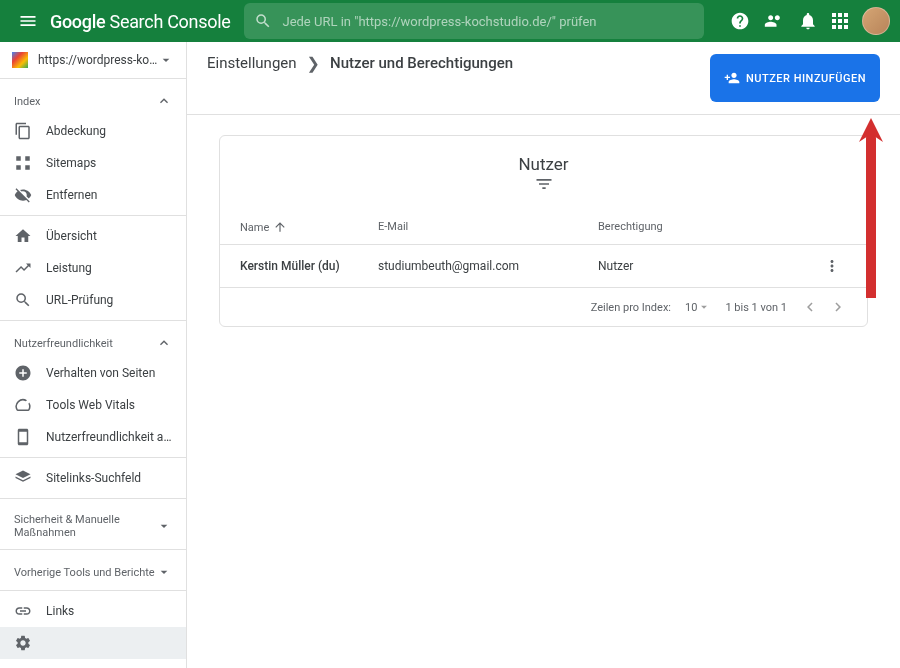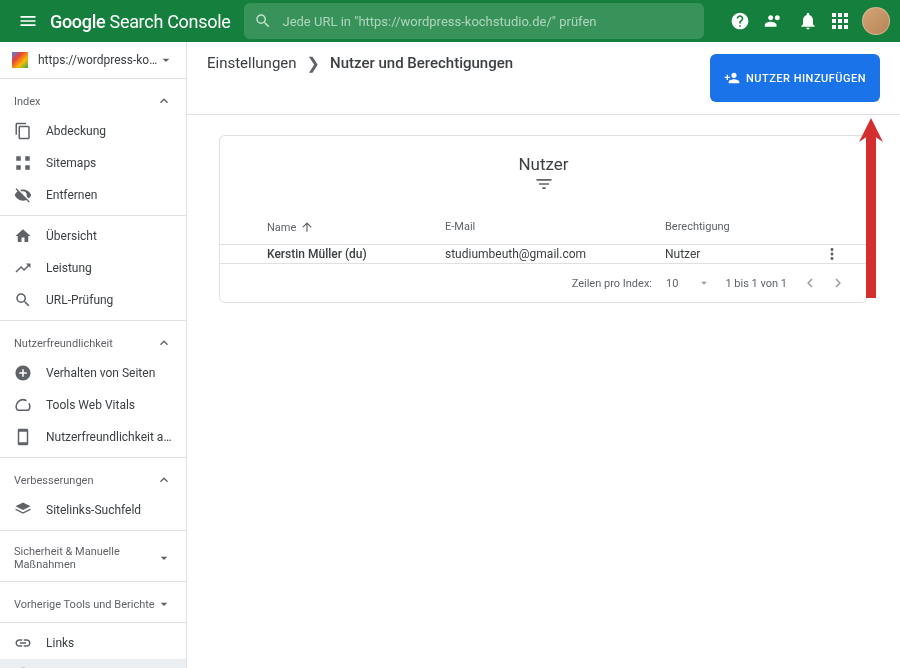--- a/index.html
+++ b/index.html
@@ -46,32 +46,32 @@
 .add-user-btn { margin-left: auto; background: #1a73e8; color: #fff; border: none; padding: 16px 14px; border-radius: 6px; font-size: 11px; font-weight: 500; letter-spacing: 0.5px; display: flex; align-items: center; cursor: pointer; }
 .add-user-btn svg { fill: #fff; margin-right: 6px; }
 
 .content { padding: 20px 32px; }
 .card { background: #fff; border: 1px solid #e0e0e0; border-radius: 6px; overflow: hidden; }
 .card-header { display: flex; align-items: center; padding: 18px 20px 12px; flex-direction: column; }
 .card-title { font-size: 17px; color: #3c4043; flex: 1; }
 .filter-btn { cursor: pointer; }
 
 .table-head { display: flex; padding: 10px 20px; font-size: 11px; color: #5f6368; }
-.col-name { width: 178px; display: flex; align-items: center; margin-left: 27px; }
+.col-name { width: 138px; display: flex; align-items: center; }
 .col-name svg { width: 14px; height: 14px; fill: #5f6368; margin-left: 4px; }
 .col-email { width: 220px; }
 .col-perm { flex: 1; }
 .col-act { width: 30px; }
 
-.table-row { display: flex; padding: 0 20px; font-size: 12px; color: #3c4043; border-top: 1px solid #e0e0e0; align-items: center; }
+.table-row { display: flex; padding: 12px 20px; font-size: 12px; color: #3c4043; border-top: 1px solid #e0e0e0; align-items: center; }
 .table-row .col-name { font-weight: 500; }
 .more-btn { cursor: pointer; display: flex; align-items: center; justify-content: center; }
 
 .table-foot { display: flex; justify-content: flex-end; align-items: center; padding: 10px 20px; border-top: 1px solid #e0e0e0; font-size: 11px; color: #5f6368; gap: 14px; }
-.page-size { display: flex; align-items: center; gap: 19px; }
+.page-size { display: flex; align-items: center; gap: 0; }
 .page-nav { display: flex; gap: 10px; }
 .page-nav svg { fill: #9e9e9e; cursor: pointer; }
 
 .arrow-annotation { position: absolute; right: 14px; top: 76px; pointer-events: none; }
 </style>
 </head>
 <body>
 
 <div class="header">
   <div class="menu-btn">
@@ -200,26 +200,20 @@
       </div>
       <div class="nav-item">
         <svg viewBox="0 0 24 24">
             <path d="M17 1.01L7 1c-1.1 0-2 .9-2 2v18c0 1.1.9 2 2 2h10c1.1 0 2-.9 2-2V3c0-1.1-.9-1.99-2-1.99zM17 19H7V5h10v14z"></path>
           </svg>
         <span class="nav-item-label">Nutzerfreundlichkeit auf Mobil...</span>
       </div>
     </div>
 
     <div class="nav-section">
-      <div class="nav-heading">
-        <span class="nav-heading-label">Verbesserungen</span>
-        <svg class="chev" viewBox="0 0 24 24">
-            <path d="M12 8l-6 6 1.41 1.41L12 10.83l4.59 4.58L18 14z"></path>
-          </svg>
-      </div>
       <div class="nav-item">
         <svg viewBox="0 0 24 24">
             <path d="M12 2L2 7l10 5 10-5-10-5zm0 13L2 10v2l10 5 10-5v-2l-10 5z"></path>
           </svg>
         <span class="nav-item-label">Sitelinks-Suchfeld</span>
       </div>
     </div>
 
     <div class="nav-section">
       <div class="nav-heading">

